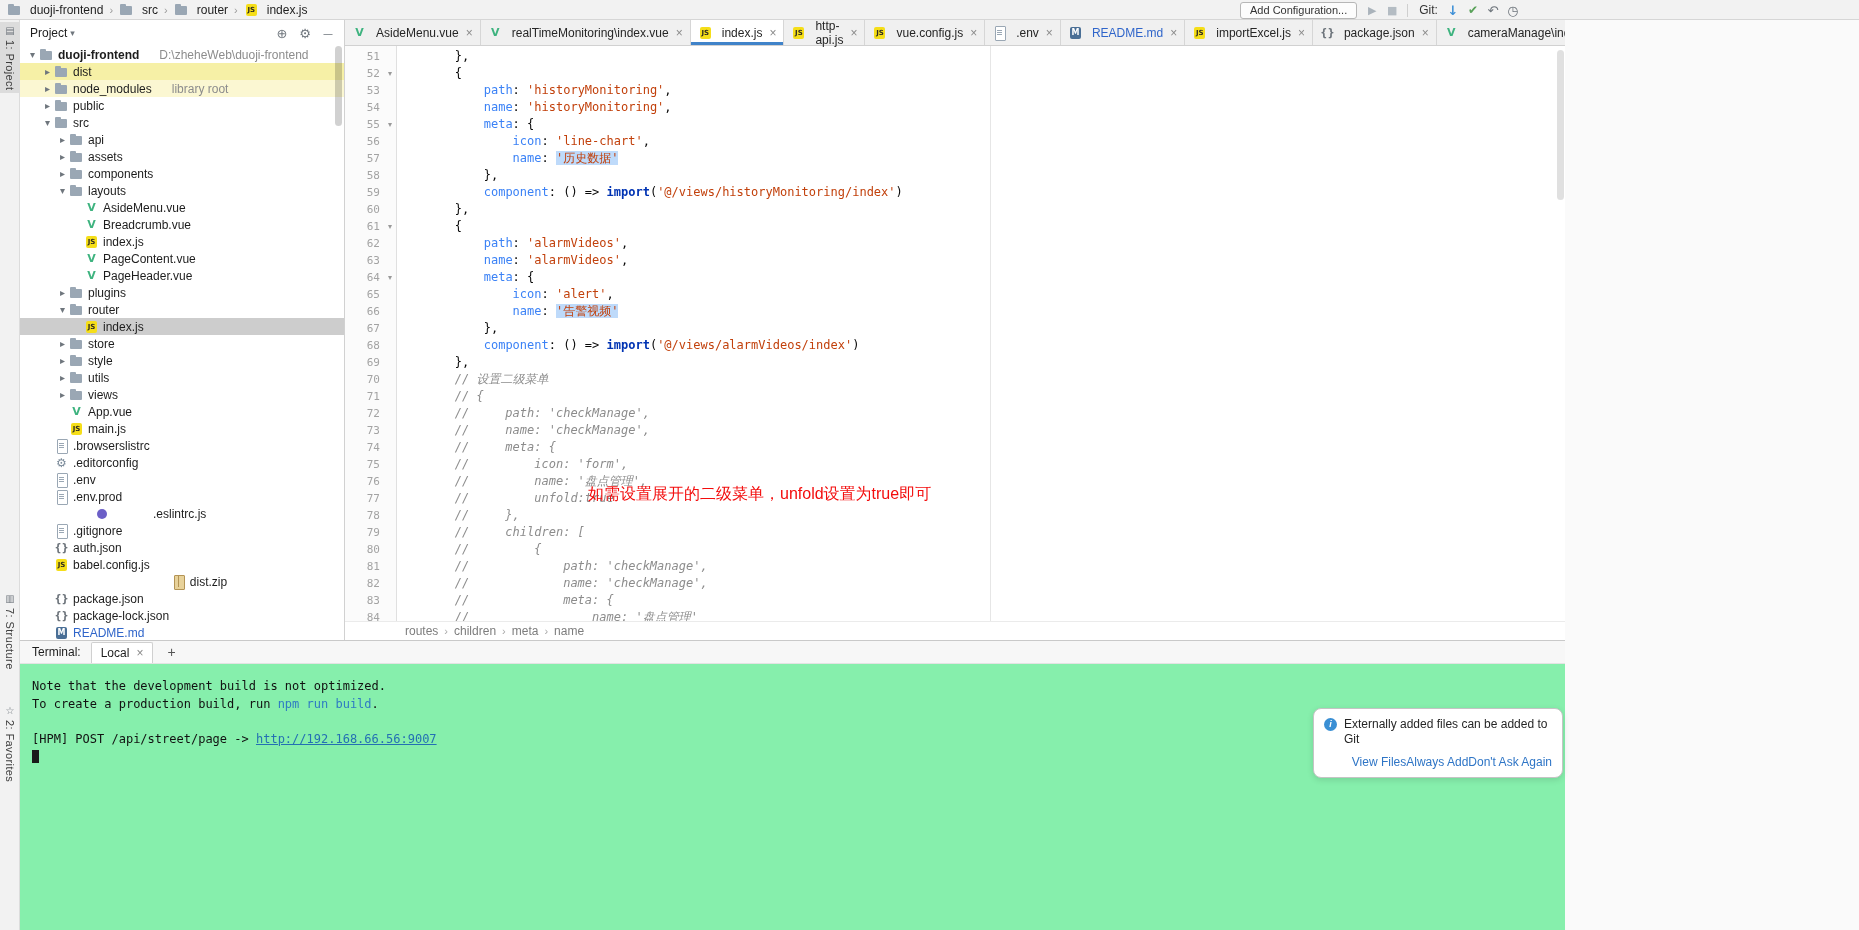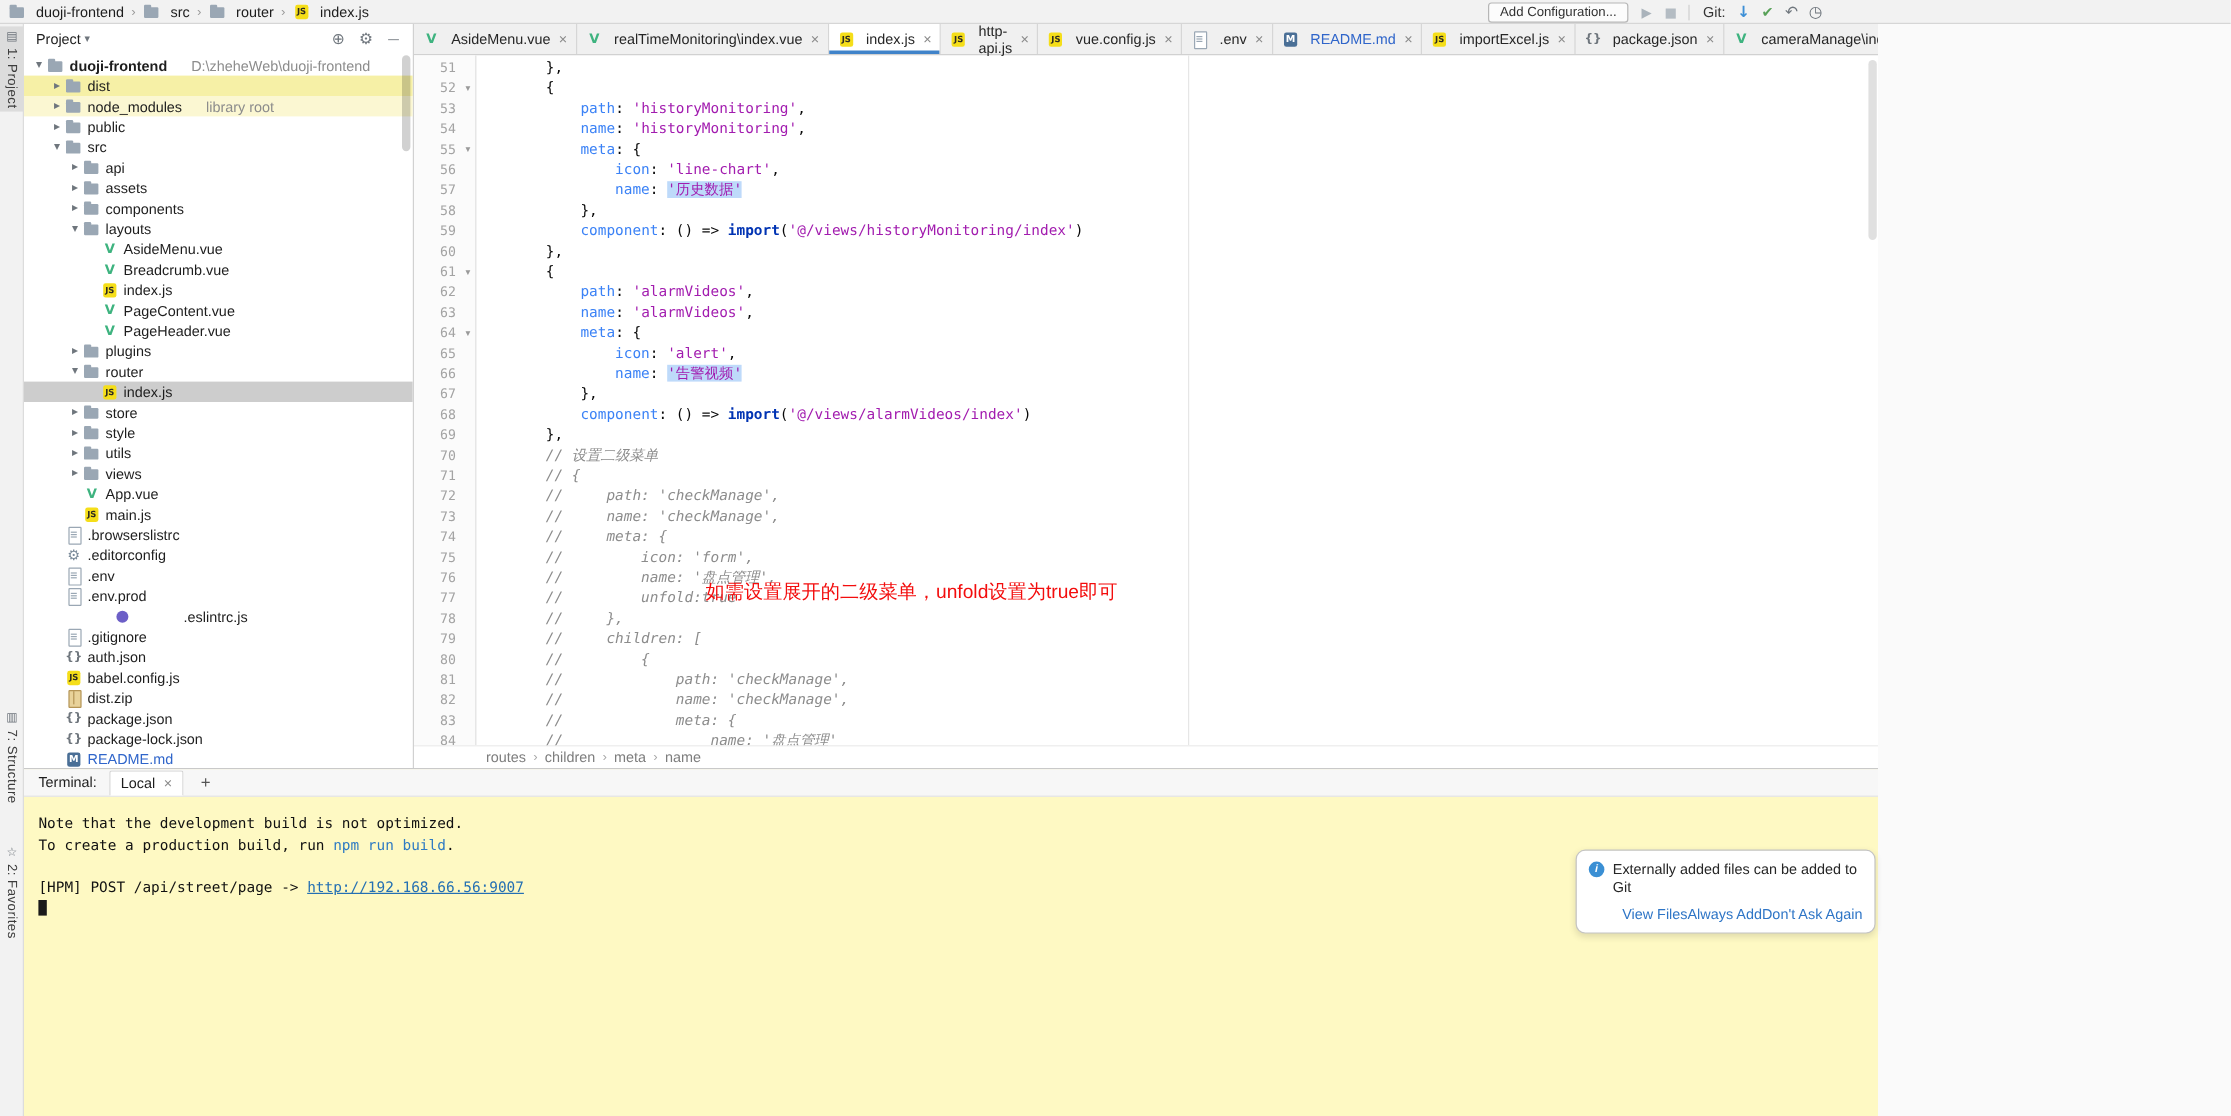--- a/index.html
+++ b/index.html
@@ -99,35 +99,35 @@
     font-family:"DejaVu Sans Mono","Liberation Mono",monospace;font-size:12px;line-height:17px;}
   .gutter{width:52px;background:#fbfbfb;border-right:1px solid #e0e0e0;flex:none;padding-top:2px;}
   .gutter-line{height:17px;display:flex;align-items:center;}
   .ln{flex:1;text-align:right;color:#a3a3a3;padding-right:4px;font-size:11px;}
   .fold{width:12px;color:#9a9a9a;font-size:8px;text-align:center;font-family:"DejaVu Sans",sans-serif;}
   .code{flex:1;padding-top:2px;white-space:pre;position:relative;}
   .code-line{height:17px;}
   .tk-p{color:#080808;}
   .tk-k{color:#3b82f6;}
   .tk-kw{color:#0033b3;font-weight:700;}
-  .tk-s{color:#a21caf;}
+  .tk-s{color:#c2410c;}
   .tk-s.hl{background:#bedafa;}
   .tk-c{color:#8c8c8c;font-style:italic;}
   .guide{position:absolute;left:645px;top:0;bottom:0;width:1px;background:#e6e6e6;}
   .annotation{position:absolute;left:243px;color:#f30d0d;font-size:16px;white-space:nowrap;
     font-family:"Liberation Sans",sans-serif;z-index:3;}
   .editor-scrollbar{position:absolute;right:1px;top:4px;width:7px;height:150px;
     background:rgba(0,0,0,.12);border-radius:4px;}
 
   .crumbbar{height:19px;border-top:1px solid #ebebeb;display:flex;align-items:center;
     padding-left:60px;gap:6px;color:#7d7d7d;background:#fff;}
   .crumbbar .sep{color:#a8a8a8;font-size:11px;}
 
   
-  .terminal{position:absolute;left:20px;top:640px;width:1545px;height:290px;background:#fef9c3;
+  .terminal{position:absolute;left:20px;top:640px;width:1545px;height:290px;background:#86efac;
     border-top:1px solid #c9c9c9;}
   .term-header{display:flex;align-items:flex-end;padding-left:12px;gap:10px;height:23px;
     border-bottom:1px solid #e3e3e3;background:#f7f7f7;}
   .term-title{color:#1d1d1d;align-self:center;}
   .term-tab{display:flex;align-items:center;gap:7px;padding:2px 9px;background:#fff;
     border:1px solid #d0d0d0;border-bottom:none;border-radius:2px 2px 0 0;height:21px;}
   .term-tab-close{color:#8a8a8a;}
   .term-plus{color:#555;font-size:14px;align-self:center;padding:0 4px;}
   .term-body{padding:14px 0 0 12px;font-family:"DejaVu Sans Mono","Liberation Mono",monospace;
     font-size:12px;line-height:17.5px;color:#111;}
@@ -371,21 +371,21 @@
         <div class="tree-row" style="padding-left: 21px;">
           <span class="chevron"></span>
           <span class="fi fi-json"></span>
           <span class="tree-label">auth.json</span>
         </div>
         <div class="tree-row" style="padding-left: 21px;">
           <span class="chevron"></span>
           <span class="fi fi-js"></span>
           <span class="tree-label">babel.config.js</span>
         </div>
-        <div class="tree-row" style="padding-left: 21px;">
+        <div class="tree-row" style="padding-left: 21px; justify-content: center;">
           <span class="chevron"></span>
           <span class="fi fi-zip"></span>
           <span class="tree-label">dist.zip</span>
         </div>
         <div class="tree-row" style="padding-left: 21px;">
           <span class="chevron"></span>
           <span class="fi fi-json"></span>
           <span class="tree-label">package.json</span>
         </div>
         <div class="tree-row" style="padding-left: 21px;">

